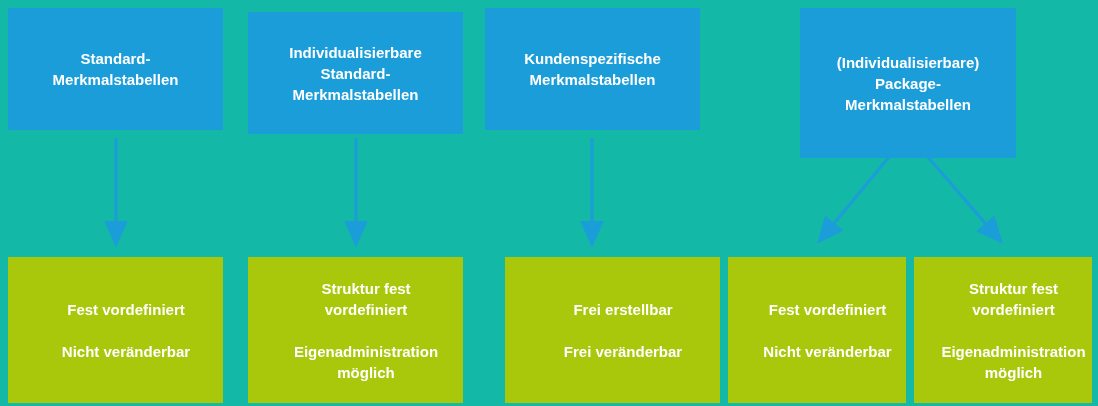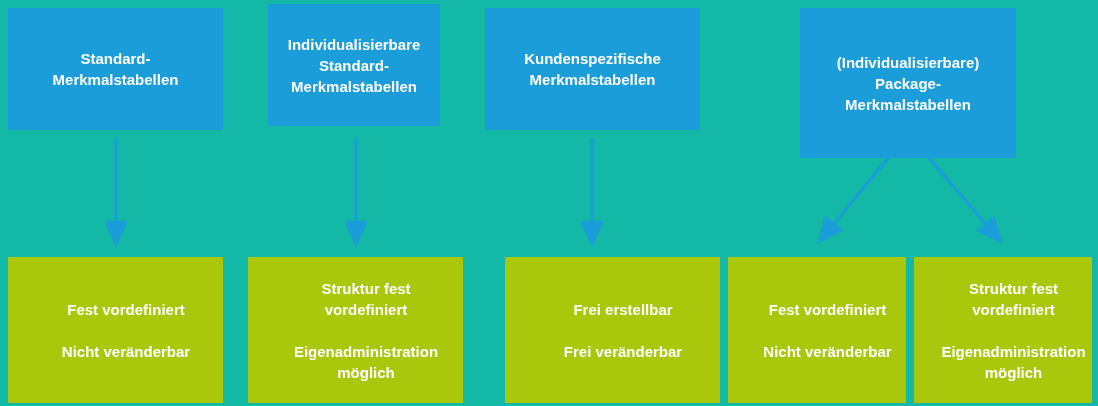--- a/index.html
+++ b/index.html
@@ -51,21 +51,21 @@
   }
 </style>
 </head>
 <body>
 
 <div class="canvas">
 
   <div class="box blue" style="left:8px; top:8px; width:215px; height:122px;">Standard-
 Merkmalstabellen</div>
 
-  <div class="box blue" style="left:248px; top:4px; width:172px; height:122px;margin-left:20px;">Individualisierbare
+  <div class="box blue" style="left:248px; top:12px; width:215px; height:122px;">Individualisierbare
 Standard-
 Merkmalstabellen</div>
 
   <div class="box blue" style="left:485px; top:8px; width:215px; height:122px;">Kundenspezifische
 Merkmalstabellen</div>
 
   <div class="box blue" style="left:800px; top:8px; width:216px; height:150px;">(Individualisierbare)
 Package-
 Merkmalstabellen</div>
 

